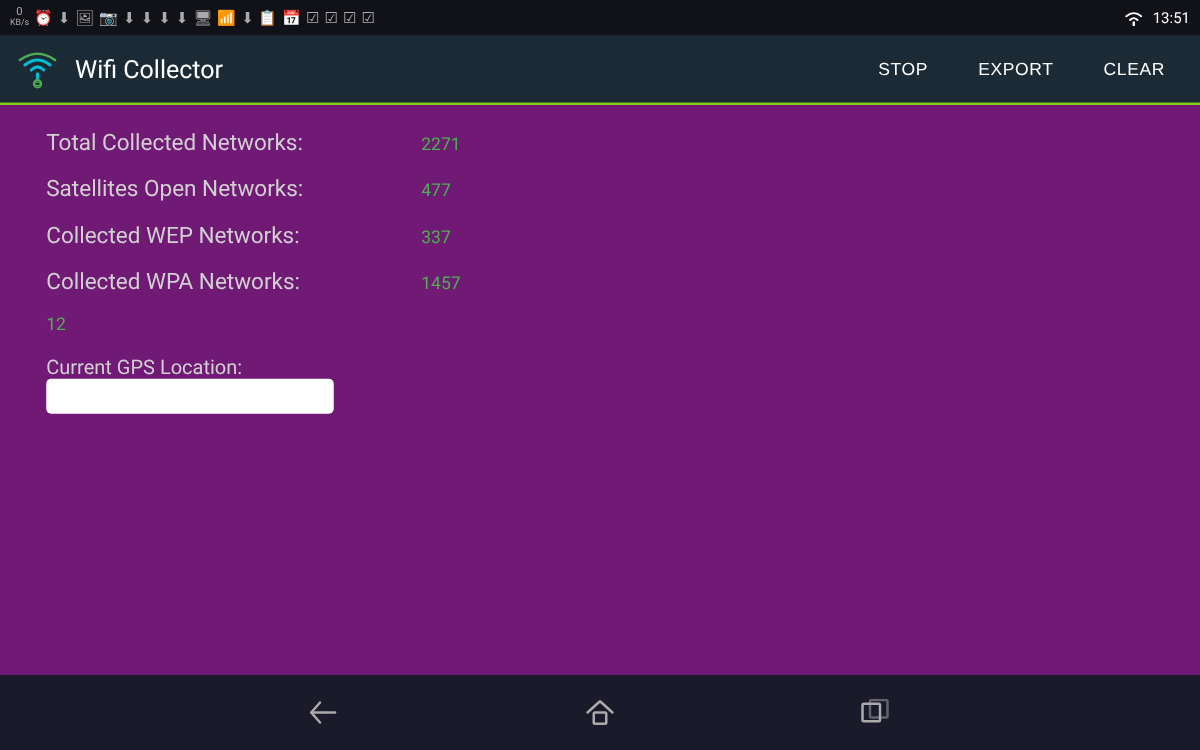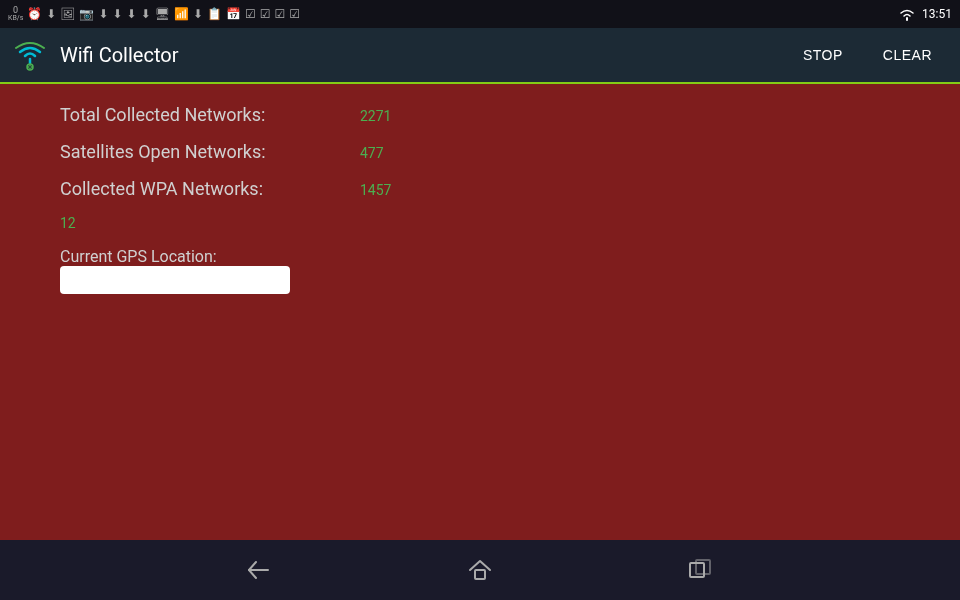--- a/index.html
+++ b/index.html
@@ -86,22 +86,22 @@
       font-weight: 500;
       cursor: pointer;
       letter-spacing: 0.5px;
       text-transform: uppercase;
     }
 
     
     #main-content {
       width: 960px;
       height: 456px; 
-      background: #7f1d1d;
-      padding: 20px 60px;
+      background: #701a75;
+      padding: 20px 37px;
     }
 
     .stat-row {
       display: flex;
       align-items: baseline;
       margin-bottom: 16px;
     }
 
     .stat-label {
       font-size: 18px;
@@ -232,36 +232,41 @@
       <path d="M4 11 Q18 1 32 11" stroke="#4caf50" stroke-width="2" fill="none" stroke-linecap="round"></path>
 
       <circle cx="18" cy="30" r="3" fill="none" stroke="#4caf50" stroke-width="1.5"></circle>
       <path d="M15 30 Q18 27 21 30" stroke="#4caf50" stroke-width="1" fill="none"></path>
       <path d="M15 30 Q18 33 21 30" stroke="#4caf50" stroke-width="1" fill="none"></path>
     </svg>
   </div>
   <span id="app-title">Wifi Collector</span>
   <div id="toolbar-actions">
     <button class="toolbar-btn">STOP</button>
+    <button class="toolbar-btn">EXPORT</button>
     <button class="toolbar-btn">CLEAR</button>
   </div>
 </div>
 
 <div id="main-content">
 
   <div class="stat-row">
     <span class="stat-label">Total Collected Networks:</span>
     <span class="stat-value">2271</span>
   </div>
 
   <div class="stat-row">
     <span class="stat-label">Satellites Open Networks:</span>
     <span class="stat-value">477</span>
   </div>
 
+  <div class="stat-row">
+    <span class="stat-label">Collected WEP Networks:</span>
+    <span class="stat-value">337</span>
+  </div>
 
   <div class="stat-row">
     <span class="stat-label">Collected WPA Networks:</span>
     <span class="stat-value">1457</span>
   </div>
 
   <div class="stat-row">
     <span class="stat-value">12</span>
   </div>
 

